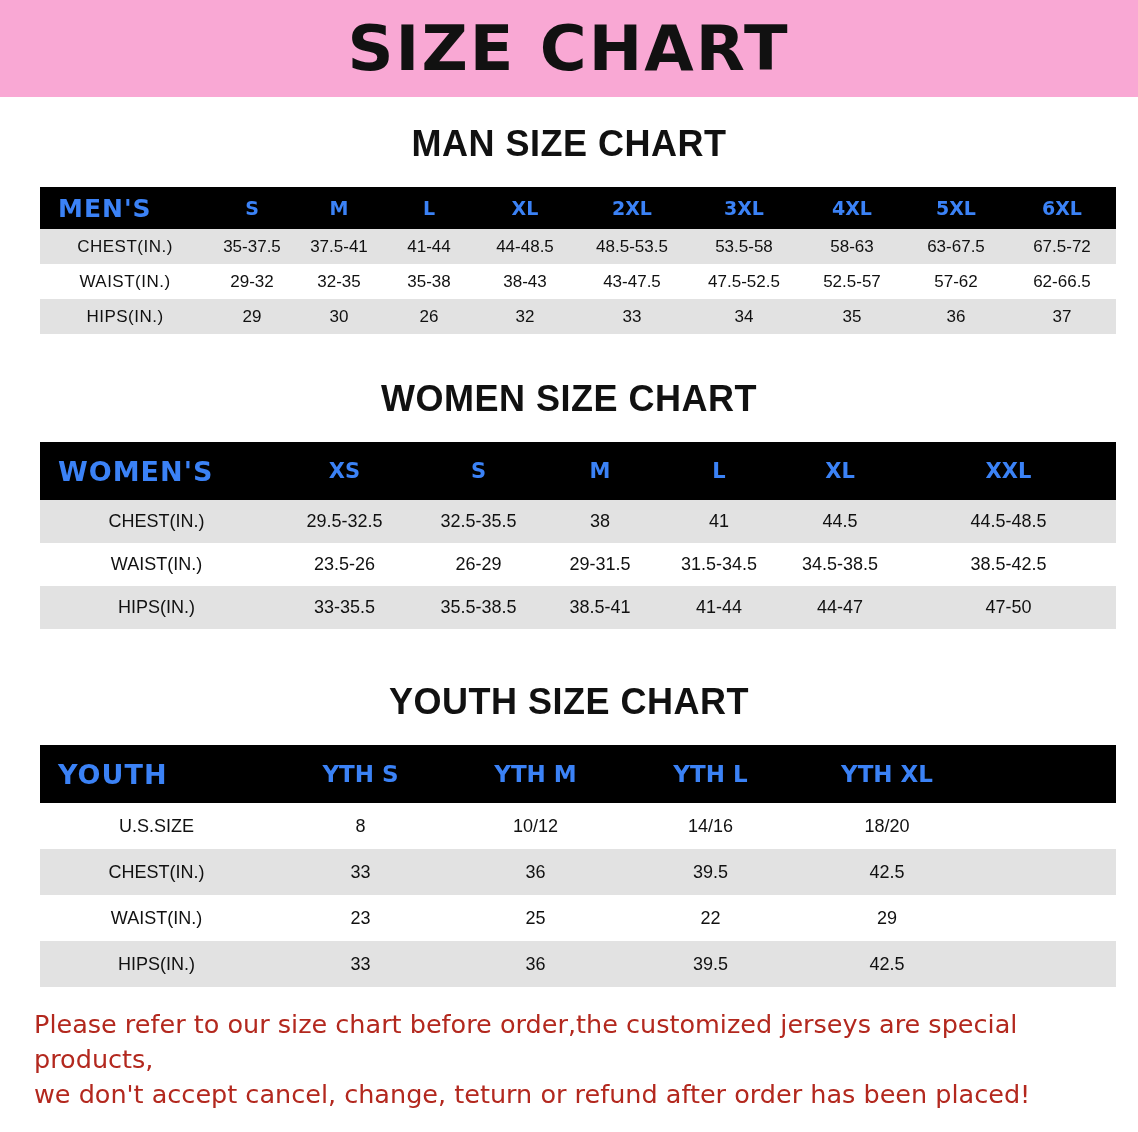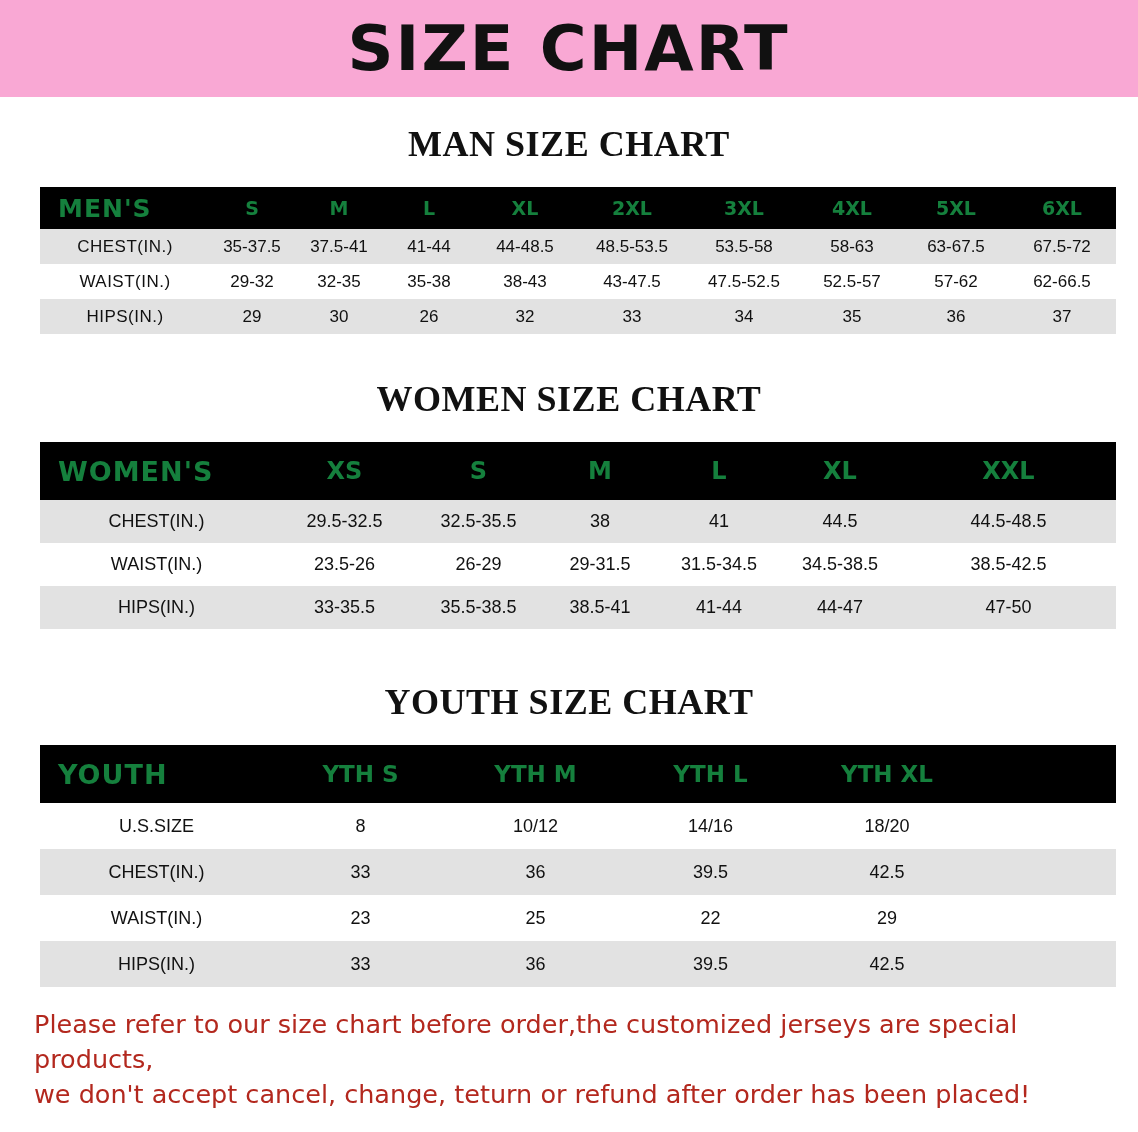--- a/index.html
+++ b/index.html
@@ -34,21 +34,21 @@
     font-size: 62px;
     letter-spacing: 2px;
     color: #111111;
     line-height: 1;
     transform: scaleX(1.03);
   }
 
   
   .section-heading {
     text-align: center;
-    font-family: Liberation Serif, serif;
+    font-family: Liberation Sans, sans-serif;
     font-weight: 700;
     font-size: 36px;
     letter-spacing: 0.5px;
     color: #111111;
   }
   .h-man    { margin-top: 26px; margin-bottom: 22px; }
   .h-women  { margin-top: 44px; margin-bottom: 22px; }
   .h-youth  { margin-top: 52px; margin-bottom: 22px; }
 
   
@@ -65,38 +65,38 @@
     text-align: center;
     font-family: "Liberation Sans", sans-serif;
     color: #111111;
     padding: 0;
   }
   
   table.size-table thead tr {
     background: #000000;
   }
   table.size-table thead th {
-    color: #15803d;
+    color: #3b82f6;
     font-weight: 700;
     font-family: "DejaVu Sans", sans-serif;
   }
   table.size-table thead th.rowlabel {
     text-align: left;
     padding-left: 18px;
     letter-spacing: 1px;
   }
 
   
   .men-table thead th { height: 42px; font-size: 19px; }
   .men-table thead th.rowlabel { font-size: 25px; }
   .men-table tbody td { height: 35px; font-size: 17px; }
   .men-table tbody td.rowlabel { font-size: 17px; letter-spacing: 0.5px; }
 
   
-  .women-table thead th { height: 58px; font-size: 24px; text-align: center; }
+  .women-table thead th { height: 58px; font-size: 21px; text-align: center; }
   .women-table thead th.rowlabel { font-size: 27px; }
   .women-table tbody td { height: 43px; font-size: 18px; }
 
   
   .youth-table thead th { height: 58px; font-size: 23px; }
   .youth-table thead th.rowlabel { font-size: 27px; }
   .youth-table tbody td { height: 46px; font-size: 18px; margin-top: 16px; }
 
   
   tbody tr.odd  { background: #e2e2e2; }

